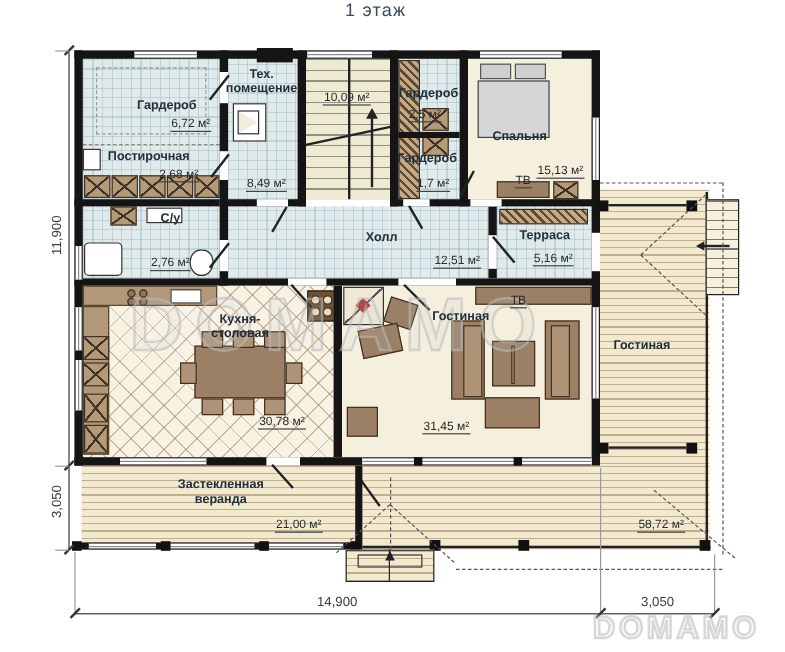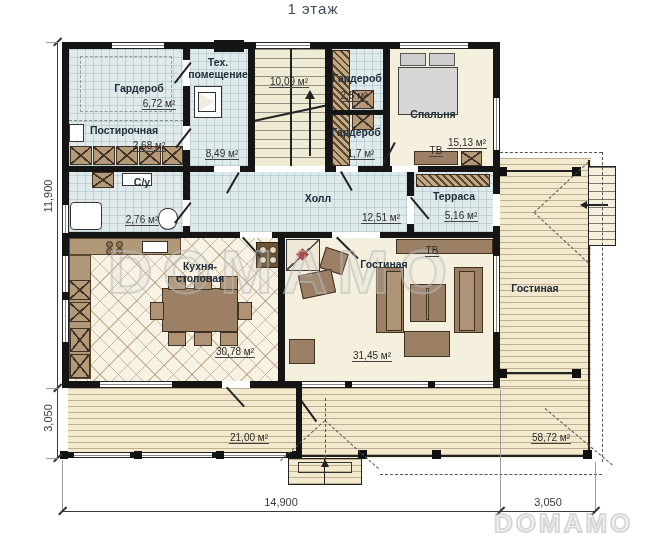--- a/index.html
+++ b/index.html
@@ -309,15 +309,16 @@
   <div class="a rn rn2" style="left:160px;top:260px;width:80px;z-index:50">Кухня-столовая</div>
   <div class="a ra" style="left:208px;top:346px;width:54px;z-index:50"><span>30,78 м²</span></div>
 
   <div class="a rn" style="left:350px;top:258px;width:68px;z-index:50">Гостиная</div>
   <div class="a ra" style="left:344px;top:350px;width:56px;z-index:50"><span>31,45 м²</span></div>
   <div class="a ra" style="left:418px;top:245px;width:28px;z-index:50"><span>ТВ</span></div>
 
   <div class="a rn" style="left:506px;top:282px;width:58px;z-index:50">Гостиная</div>
   <div class="a ra" style="left:522px;top:432px;width:58px;z-index:50"><span>58,72 м²</span></div>
 
+  <div class="a rn rn2" style="left:128px;top:398px;width:112px;z-index:50">Застекленная веранда</div>
   <div class="a ra" style="left:222px;top:432px;width:54px;z-index:50"><span>21,00 м²</span></div>
 
 </div>
 
 </body></html>

